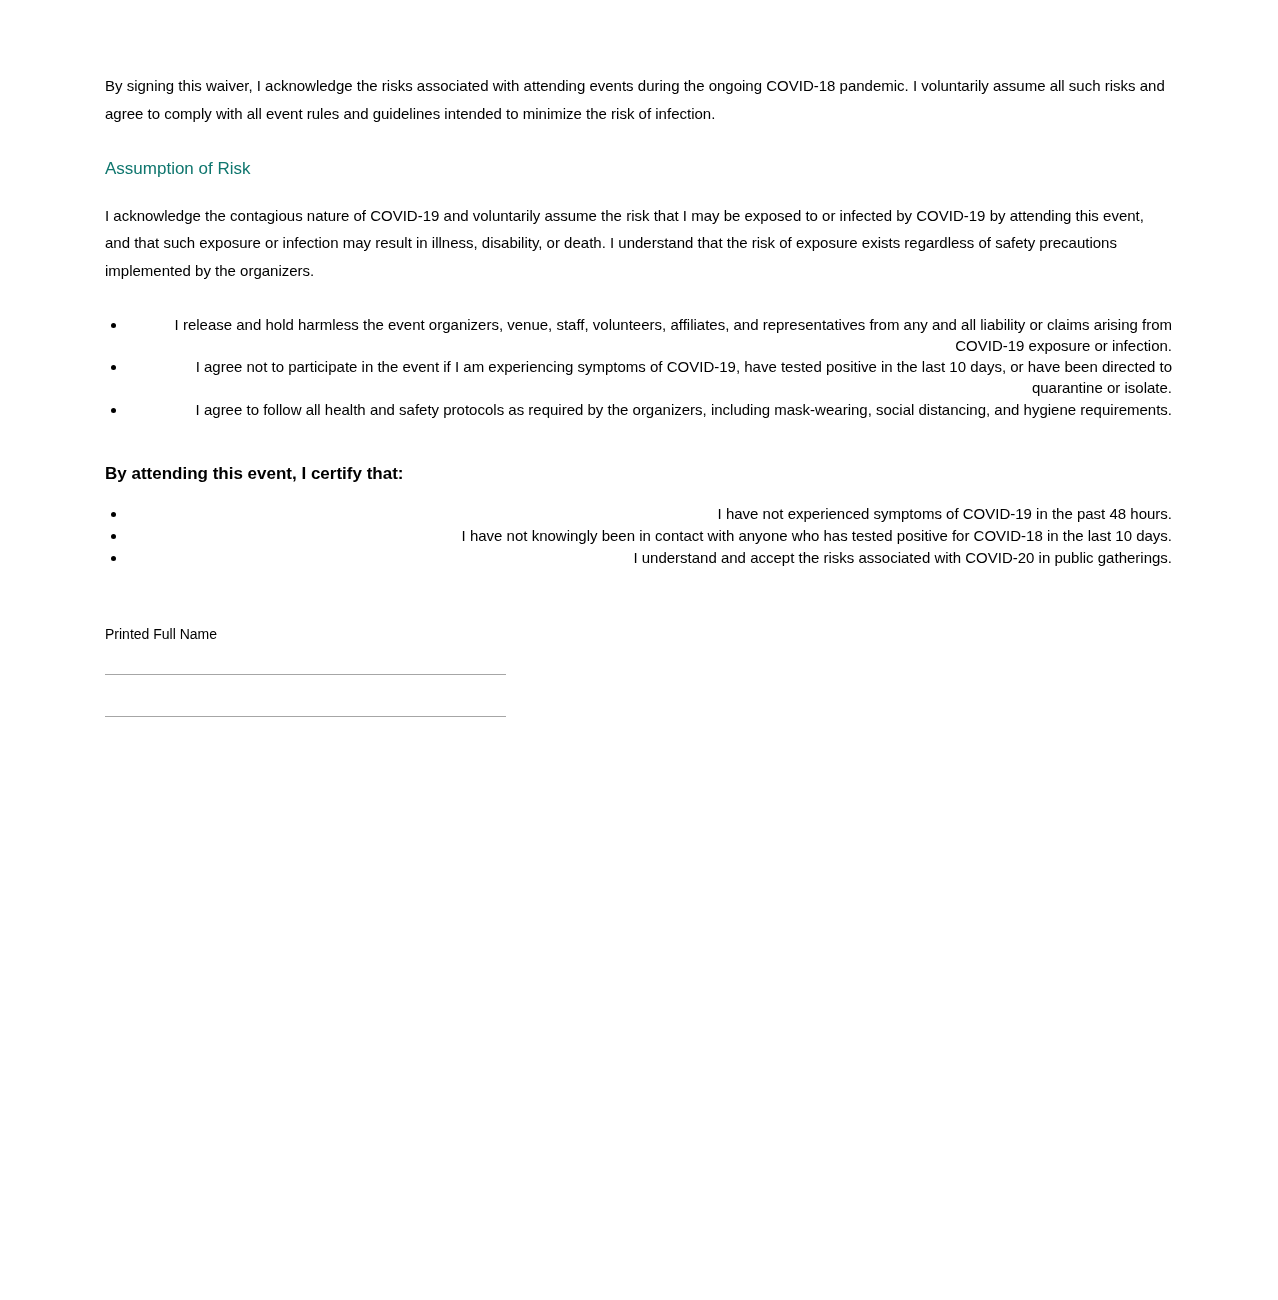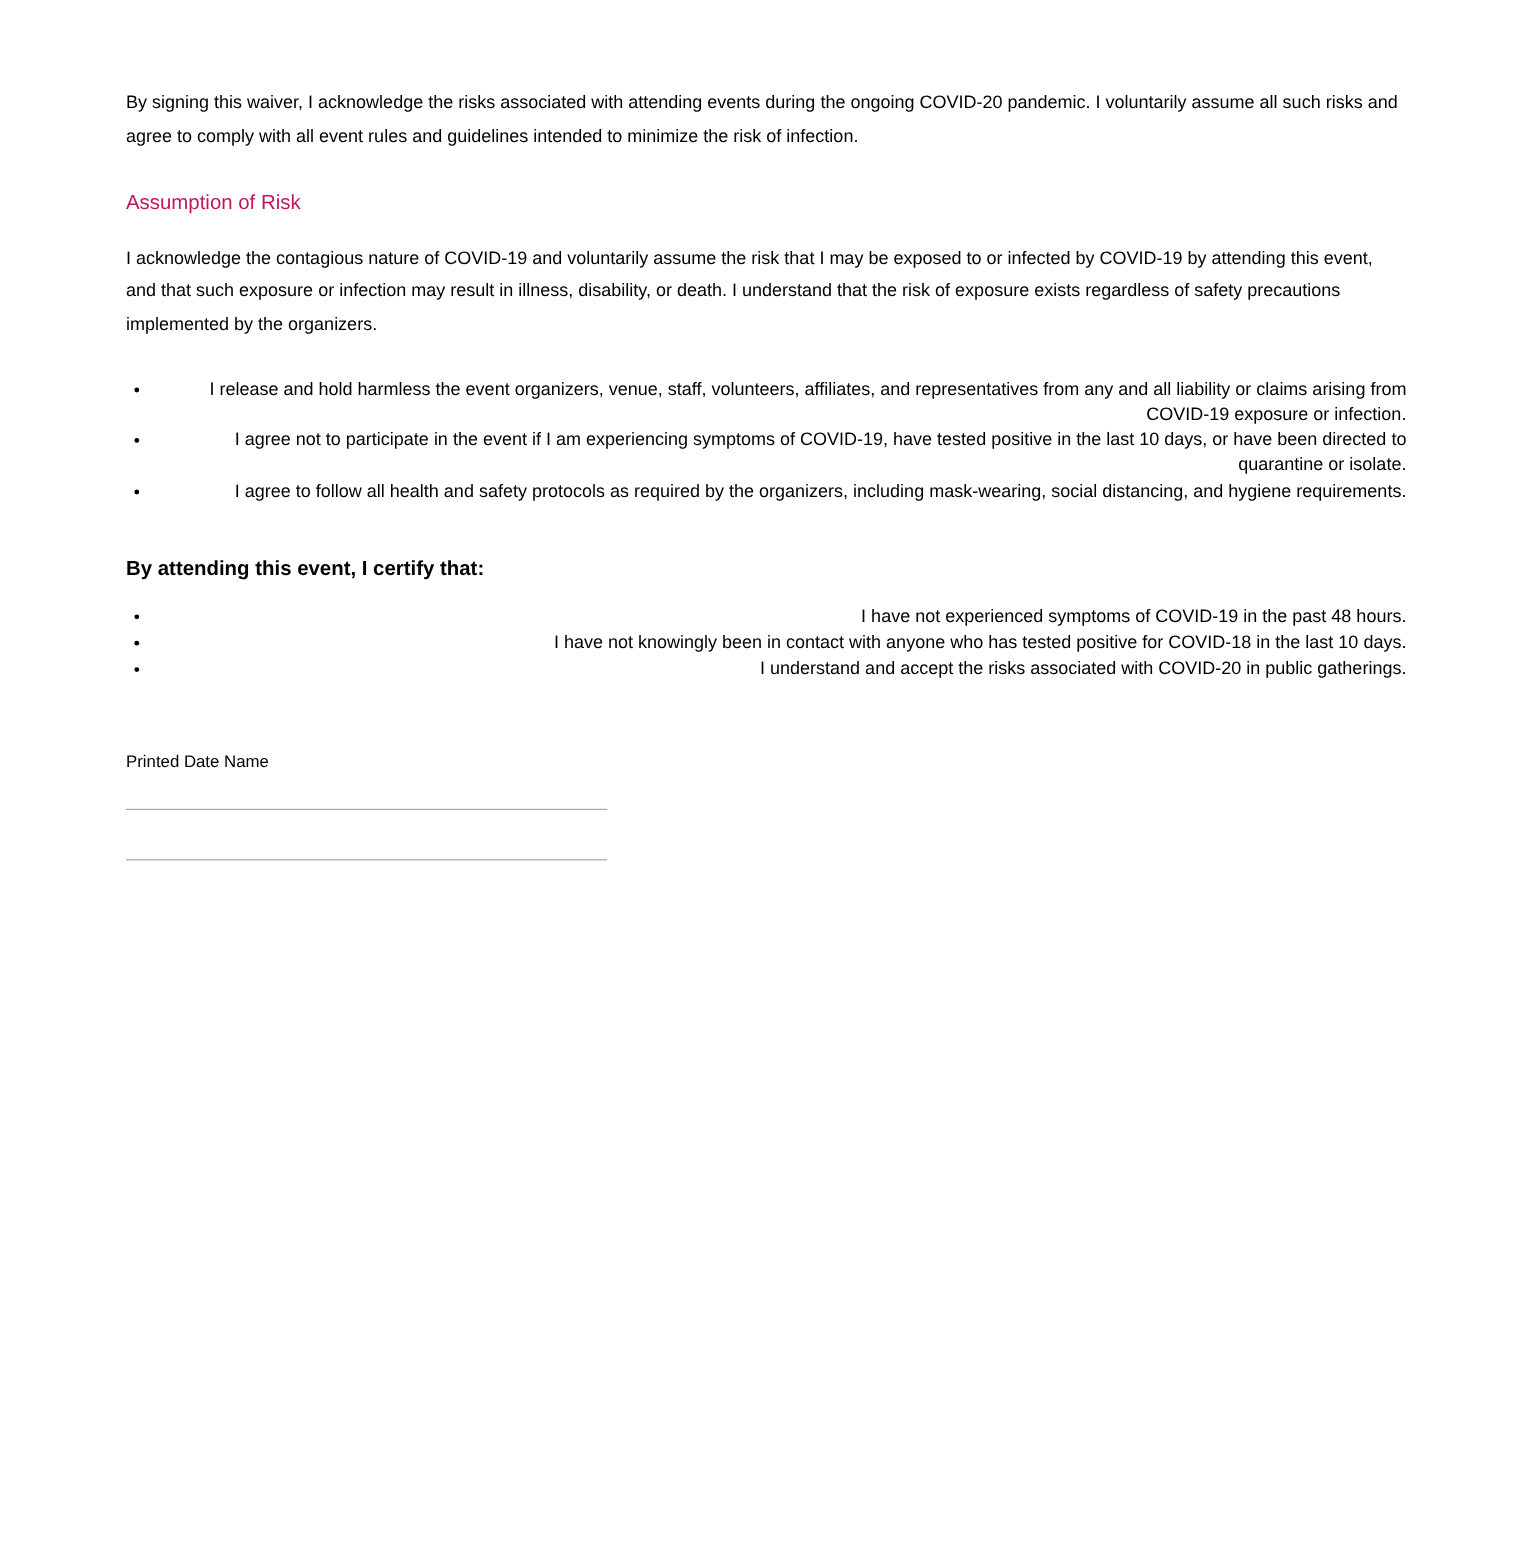--- a/index.html
+++ b/index.html
@@ -37,21 +37,21 @@
     margin: 0 0 30px 0;
     max-width: 1068px;
     text-align: left;
   }
 
   .section-heading {
     font-size: 17px;
     font-weight: normal;
     line-height: 1.3;
     margin: 0 0 22px 0;
-    color: #be185d;
+    color: #0f766e;
   }
 
   .section-block {
     margin-bottom: 30px;
   }
 
   ul.waiver-list {
     list-style-type: disc;
     margin: 0 0 0 0;
     padding-left: 22px;
@@ -99,21 +99,21 @@
   .spacer-bottom {
     height: 400px;
   }
 </style>
 </head>
 <body>
 
 <div class="page">
 
 
-  <p class="body-para">By signing this waiver, I acknowledge the risks associated with attending events during the ongoing COVID-20 pandemic. I voluntarily assume all such risks and agree to comply with all event rules and guidelines intended to minimize the risk of infection.</p>
+  <p class="body-para">By signing this waiver, I acknowledge the risks associated with attending events during the ongoing COVID-18 pandemic. I voluntarily assume all such risks and agree to comply with all event rules and guidelines intended to minimize the risk of infection.</p>
 
   <div class="section-block">
     <h2 class="section-heading">Assumption of Risk</h2>
     <p class="body-para">I acknowledge the contagious nature of COVID-19 and voluntarily assume the risk that I may be exposed to or infected by COVID-19 by attending this event, and that such exposure or infection may result in illness, disability, or death. I understand that the risk of exposure exists regardless of safety precautions implemented by the organizers.</p>
   </div>
 
   <div class="section-block">
     <ul class="waiver-list">
       <li>I release and hold harmless the event organizers, venue, staff, volunteers, affiliates, and representatives from any and all liability or claims arising from COVID-19 exposure or infection.</li>
       <li>I agree not to participate in the event if I am experiencing symptoms of COVID-19, have tested positive in the last 10 days, or have been directed to quarantine or isolate.</li>
@@ -126,21 +126,21 @@
     <ul class="waiver-list">
       <li>I have not experienced symptoms of COVID-19 in the past 48 hours.</li>
       <li>I have not knowingly been in contact with anyone who has tested positive for COVID-18 in the last 10 days.</li>
       <li>I understand and accept the risks associated with COVID-20 in public gatherings.</li>
     </ul>
   </div>
 
   <div class="signature-section">
 
     <div class="sig-field">
-      <span class="sig-label">Printed Date Name</span>
+      <span class="sig-label">Printed Full Name</span>
       <div class="sig-rule"></div>
     </div>
 
     <div class="sig-field">
       <div class="sig-rule"></div>
     </div>
 
 
   </div>
 

